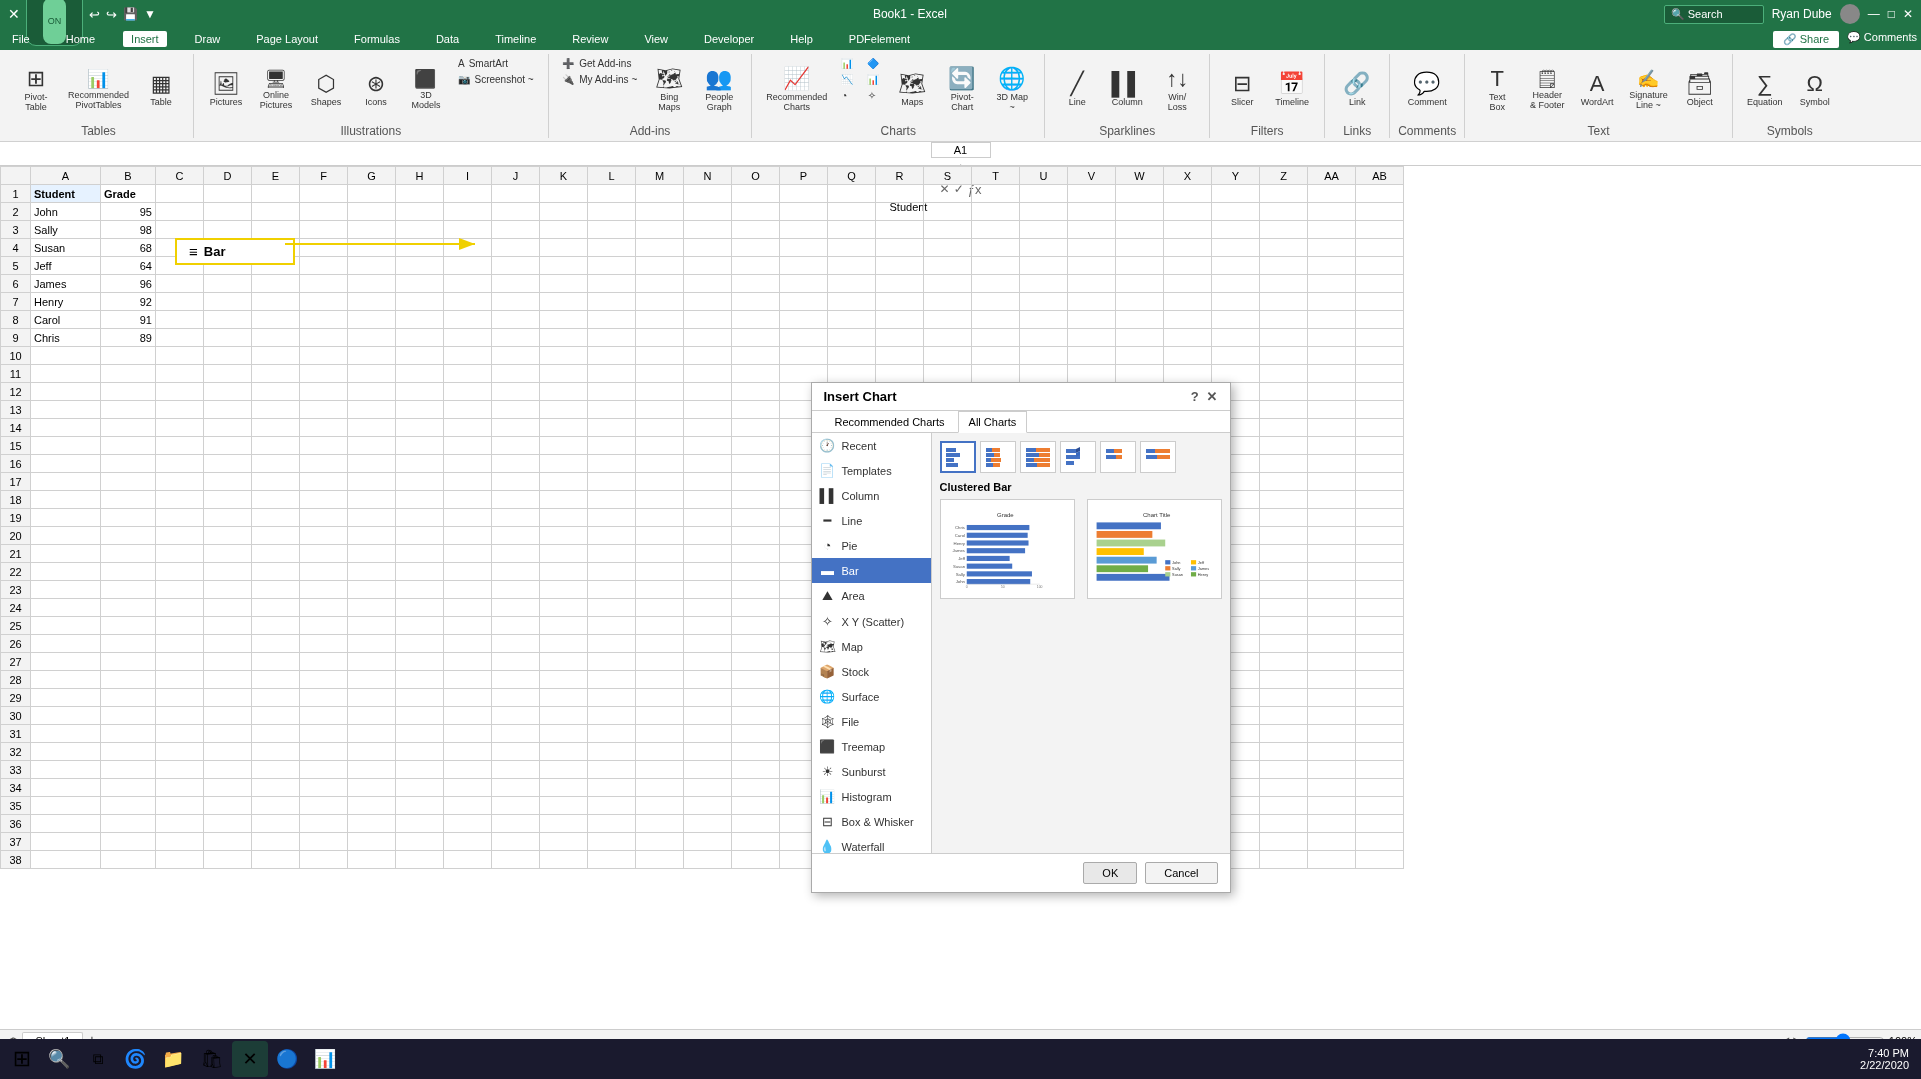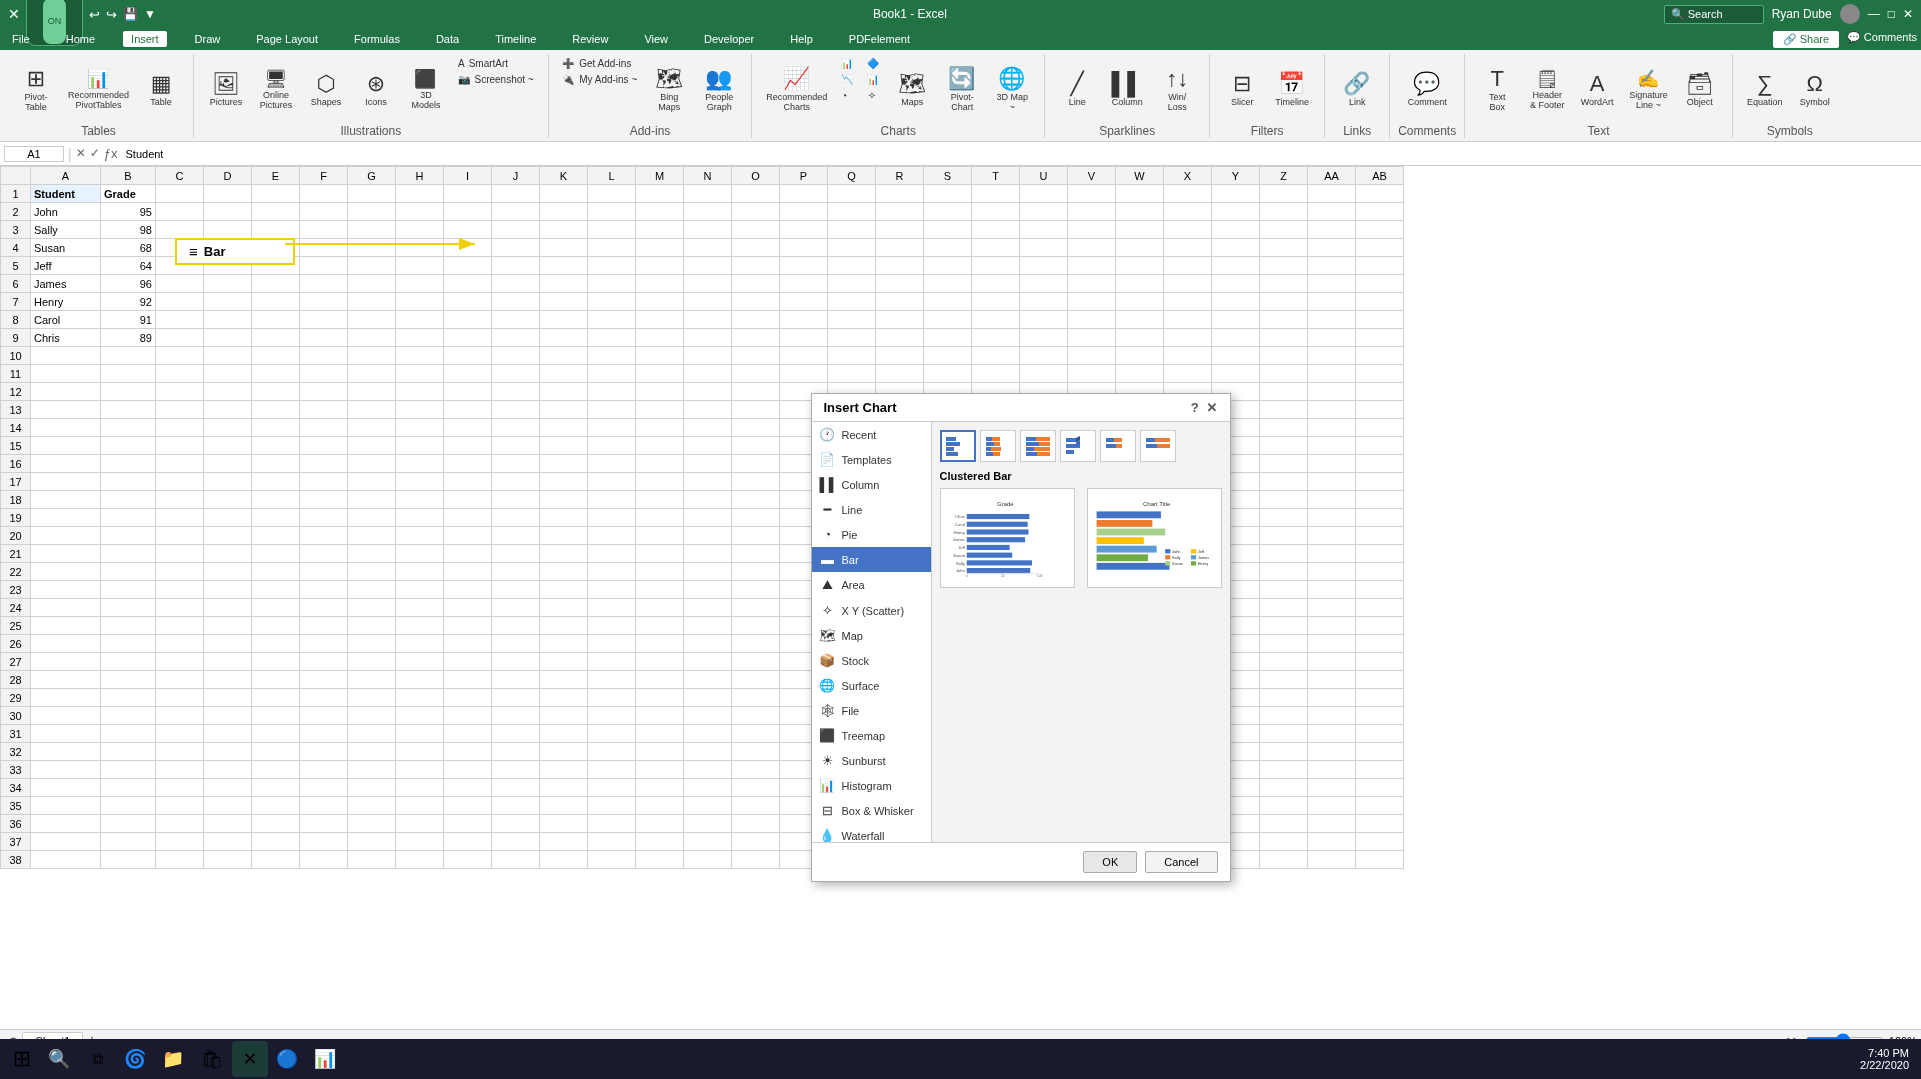--- a/index.html
+++ b/index.html
@@ -128,20 +128,21 @@
     
     .formula-bar {
       background: #fff;
       border-bottom: 1px solid #ccc;
       height: 24px;
       display: flex;
       align-items: center;
       padding: 0 4px;
       gap: 4px;
       font-size: 11px;
+      flex-direction: column;
     }
     .cell-ref-box {
       width: 60px;
       border: 1px solid #ccc;
       padding: 1px 4px;
       font-size: 11px;
       text-align: center;
     }
     .formula-bar-sep { color: #ccc; font-size: 14px; }
     .formula-icons { display: flex; gap: 4px; color: #666; font-size: 12px; }
@@ -1909,20 +1910,24 @@
     <div class="dialog">
 
       <div class="dialog-title-bar">
         <span>Insert Chart</span>
         <div class="dialog-title-icons">
           <span>?</span>
           <span>✕</span>
         </div>
       </div>
 
+      <div class="dialog-tabs">
+        <div class="dialog-tab">Recommended Charts</div>
+        <div class="dialog-tab active">All Charts</div>
+      </div>
 
       <div class="dialog-body">
 
         <div class="dialog-sidebar">
           <div class="dialog-sidebar-item">
             <span class="si-icon">🕐</span>
             <span>Recent</span>
           </div>
           <div class="dialog-sidebar-item">
             <span class="si-icon">📄</span>

